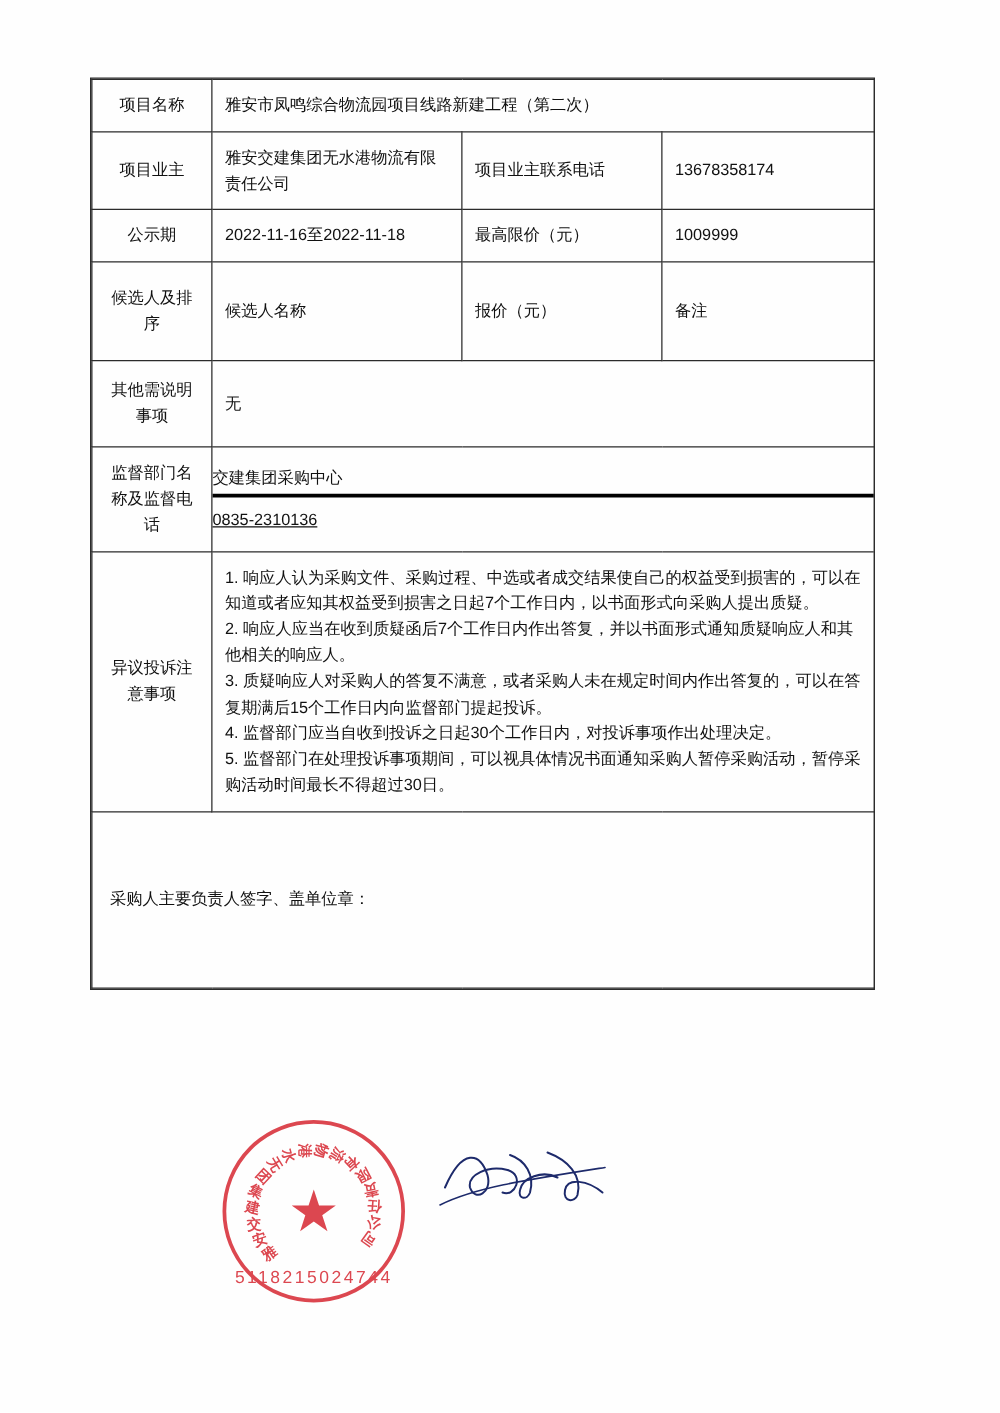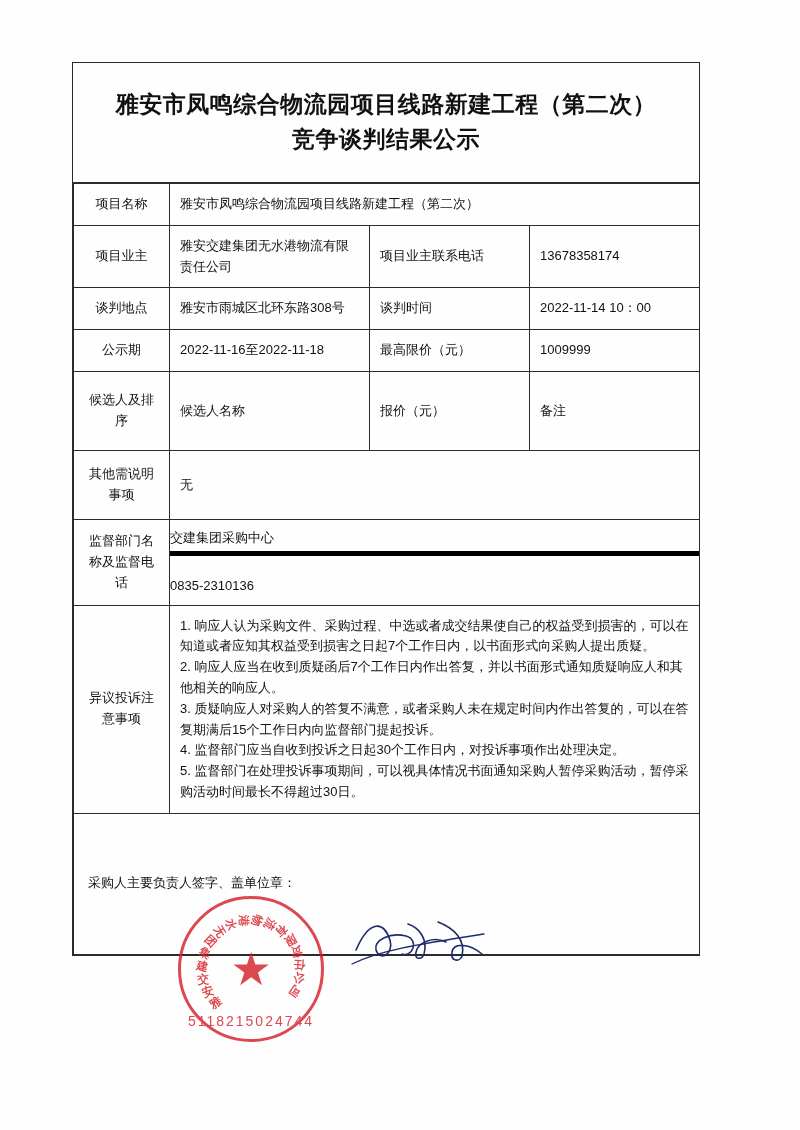--- a/index.html
+++ b/index.html
@@ -135,67 +135,60 @@
     pointer-events: none;
   }
   .signature svg { display: block; }
 </style>
 </head>
 <body>
 
 <div class="page">
   <div class="doc">
 
-    <div class="title-cell">雅安市凤鸣综合物流园项目线路新建工程（第二次）竞争谈判结果公示</div>
 
     <table class="main">
       <colgroup>
         <col style="width:96px">
         <col style="width:200px">
         <col style="width:160px">
         <col style="width:170px">
       </colgroup>
       <tbody>
         <tr>
           <td class="label">项目名称</td>
           <td class="label-left" colspan="3">雅安市凤鸣综合物流园项目线路新建工程（第二次）</td>
         </tr>
         <tr>
           <td class="label">项目业主</td>
           <td class="label-left two-line">雅安交建集团无水港物流有限责任公司</td>
           <td class="label-left">项目业主联系电话</td>
           <td class="center">13678358174</td>
         </tr>
         <tr>
-          <td class="label">谈判地点</td>
-          <td class="label-left">雅安市雨城区北环东路308号</td>
-          <td class="label-left">谈判时间</td>
-          <td class="center">2022-11-14 10：00</td>
-        </tr>
-        <tr>
           <td class="label">公示期</td>
           <td class="label-left">2022-11-16至2022-11-18</td>
           <td class="label-left">最高限价（元）</td>
           <td class="center">1009999</td>
         </tr>
         <tr>
           <td class="label" style="height:58px">候选人及排序</td>
           <td class="center">候选人名称</td>
           <td class="center">报价（元）</td>
           <td class="center">备注</td>
         </tr>
         <tr>
           <td class="label two-line" style="height:48px">其他需说明事项</td>
           <td class="label-left" colspan="3">无</td>
         </tr>
         <tr>
           <td class="label" style="height:56px">监督部门名称及监督电话</td>
           <td class="center no-bottom" colspan="3" style="padding:0">
             <div style="border-bottom:0; padding:8px 0 2px 0;">交建集团采购中心</div>
-            <div style="border-top:5px solid #000000; padding:20px 0 8px 0;">0835-2310136</div>
+            <div style="border-top:3px solid #000000; padding:8px 0 8px 0;text-decoration:underline;">0835-2310136</div>
           </td>
         </tr>
         <tr>
           <td class="label">异议投诉注意事项</td>
           <td class="notice" colspan="3">
             <p>1. 响应人认为采购文件、采购过程、中选或者成交结果使自己的权益受到损害的，可以在知道或者应知其权益受到损害之日起7个工作日内，以书面形式向采购人提出质疑。</p>
             <p>2. 响应人应当在收到质疑函后7个工作日内作出答复，并以书面形式通知质疑响应人和其他相关的响应人。</p>
             <p>3. 质疑响应人对采购人的答复不满意，或者采购人未在规定时间内作出答复的，可以在答复期满后15个工作日内向监督部门提起投诉。</p>
             <p>4. 监督部门应当自收到投诉之日起30个工作日内，对投诉事项作出处理决定。</p>
             <p>5. 监督部门在处理投诉事项期间，可以视具体情况书面通知采购人暂停采购活动，暂停采购活动时间最长不得超过30日。</p>

